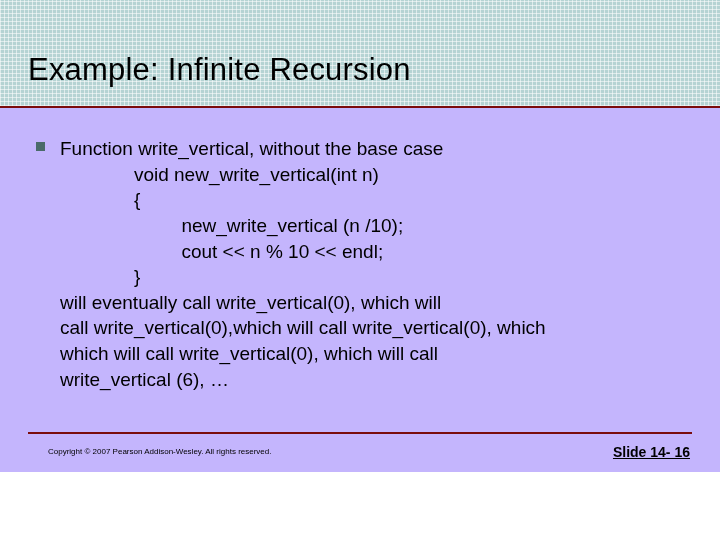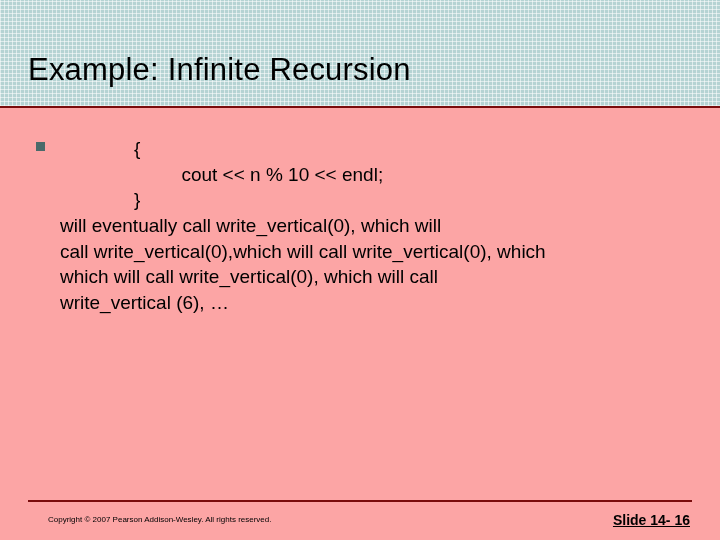--- a/index.html
+++ b/index.html
@@ -1,21 +1,21 @@
 <!DOCTYPE html>
 <html><head>
 <meta charset="utf-8">
 <style>
   * { margin: 0; padding: 0; box-sizing: border-box; }
   html, body { width: 720px; height: 540px; font-family: Arial, Helvetica, sans-serif; background: #fff; }
   .slide {
     width: 720px;
-    height: 540px;
+    height: 472px;
     position: relative;
-    background: #fca5a5;
+    background: #c4b5fd;
   }
   .header-band {
     position: absolute;
     top: 0; left: 0; right: 0;
     height: 108px;
     background-color: #b5d3d3;
     background-image:
       repeating-linear-gradient(0deg, rgba(255,255,255,0.55) 0 1px, transparent 1px 4px),
       repeating-linear-gradient(90deg, rgba(255,255,255,0.55) 0 1px, transparent 1px 4px);
     border-bottom: 2px solid #7a0c0c;
@@ -75,21 +75,24 @@
 </head>
 <body>
 
 <div class="slide">
   <div class="header-band"></div>
   <div class="title">Example: Infinite Recursion</div>
 
   <div class="bullet"></div>
 
   <div class="body">
+    <div class="line">Function write_vertical, without the base case</div>
+    <div class="line">              void new_write_vertical(int n)</div>
     <div class="line">              {</div>
+    <div class="line">                       new_write_vertical (n /10);</div>
     <div class="line">                       cout &lt;&lt; n % 10 &lt;&lt; endl;</div>
     <div class="line">              }</div>
     <div class="line">will eventually call write_vertical(0), which will</div>
     <div class="line">call write_vertical(0),which will call write_vertical(0), which</div>
     <div class="line">which will call write_vertical(0), which will call</div>
     <div class="line">write_vertical (6), …</div>
   </div>
 
   <div class="footer-line"></div>
   <div class="copyright">Copyright © 2007 Pearson Addison-Wesley.  All rights reserved.</div>

